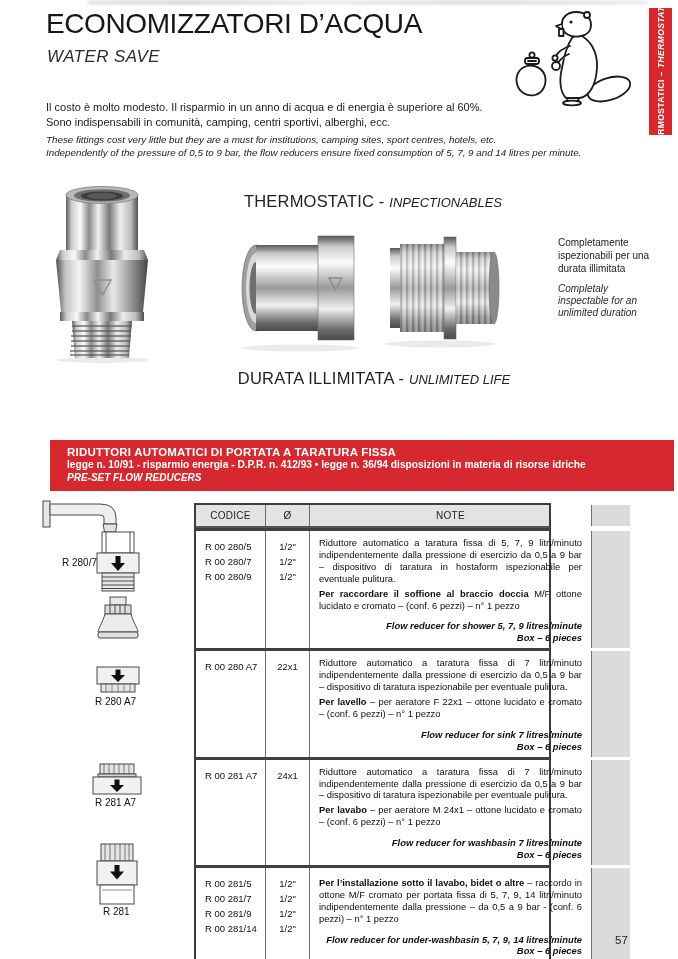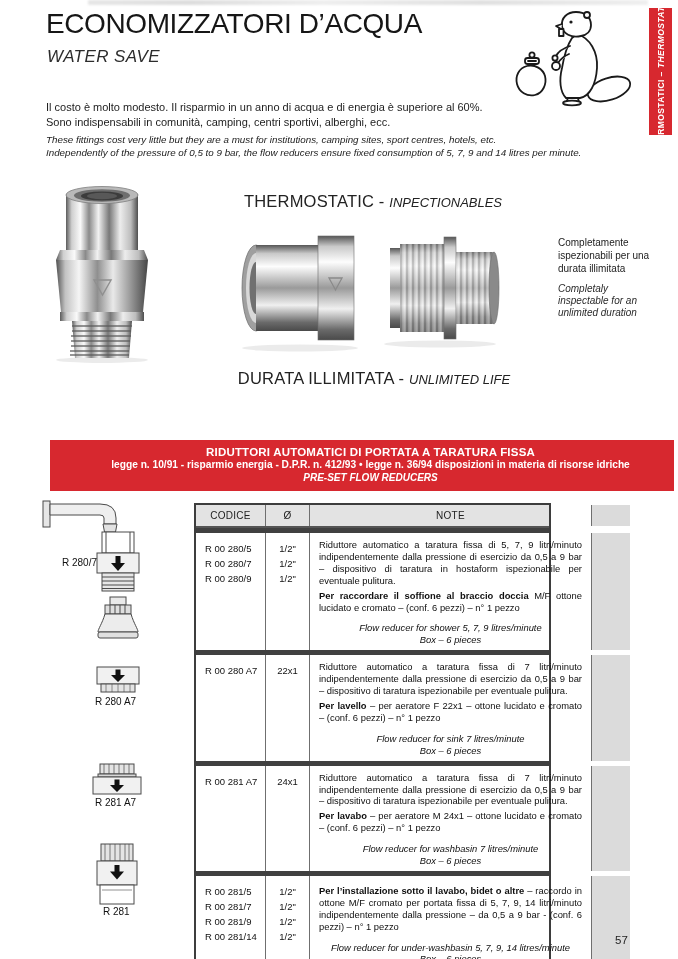--- a/index.html
+++ b/index.html
@@ -31,45 +31,45 @@
   .feature-heading .main { font-size:16.5px; letter-spacing:.2px; }
   .feature-heading .sub { font-size:13px; font-style:italic; }
 
   .photo { position:absolute; }
 
   .side-note { position:absolute; left:558px; top:236px; width:94px; }
   .side-note .it { font-size:10px; line-height:13px; color:#222; }
   .side-note .en { font-size:10px; font-style:italic; line-height:12px; margin-top:8px; color:#2a2a2a; }
 
   .banner { position:absolute; left:50px; top:440px; width:624px; height:51px;
-    background:var(--accent-red,#d7282f); color:#fff; box-sizing:border-box; padding:6px 0 16px 17px;text-align:center; }
+    background:var(--accent-red,#d7282f); color:#fff; box-sizing:border-box; padding:6px 0 16px 17px; }
   .banner .l1 { font-size:11.5px; font-weight:bold; letter-spacing:.2px; white-space:nowrap; }
   .banner .l2 { font-size:10.2px; font-weight:bold; margin-top:1px; white-space:nowrap; }
   .banner .l3 { font-size:10px; font-weight:bold; font-style:italic; margin-top:2px; }
 
   .diagram { position:absolute; }
   .diag-label { position:absolute; font-size:10px; color:#111; white-space:nowrap; }
 
   
   .ptable { position:absolute; left:194px; top:503px; width:357px;
     border:2px solid #3d3d3d; background:#fff; box-sizing:border-box; }
   .t-row { display:grid; grid-template-columns:70px 44px 282px 38px; }
   .t-head { height:21px; background:#e3e3e3; border-bottom:2px solid #555; }
   .t-head .cell { display:flex; align-items:center; justify-content:center;
     font-size:10px; color:#222; letter-spacing:.3px; }
   .cell { border-right:1px solid #6f6f6f; box-sizing:border-box; min-width:0; }
   .cell:last-child { border-right:none; }
   .side-col { background:#dbdbdb; }
-  .t-body .t-row { border-top:5px solid #404040; }
+  .t-body .t-row { border-top:3px solid #404040; }
   .c-code { padding:8px 4px 0 9px; font-size:9.5px; line-height:15px; color:#111; }
   .c-dia  { padding:8px 0 0 0; font-size:9.5px; line-height:15px; text-align:center; color:#111; }
   .c-note { padding:6px 9px 4px 9px; }
   .np { margin:0 0 2px 0; font-size:9.4px; line-height:11.9px; text-align:justify; color:#0f0f0f; }
   .np.lead { margin-top:3px; }
-  .np.italic { font-style:italic; text-align:center; margin-bottom:0; }
+  .np.italic { font-style:italic; text-align:right; margin-bottom:0;font-weight:bold; }
   .np.gap { margin-top:9px; }
 
   .page-num { position:absolute; left:615px; top:934px; font-size:11.5px; color:#1f1f1f; }
 
   svg .ln { stroke:#4a4a4a; stroke-width:1; fill:none; }
   svg .bx { stroke:#4a4a4a; stroke-width:1; }
 </style>
 </head>
 <body>
 

